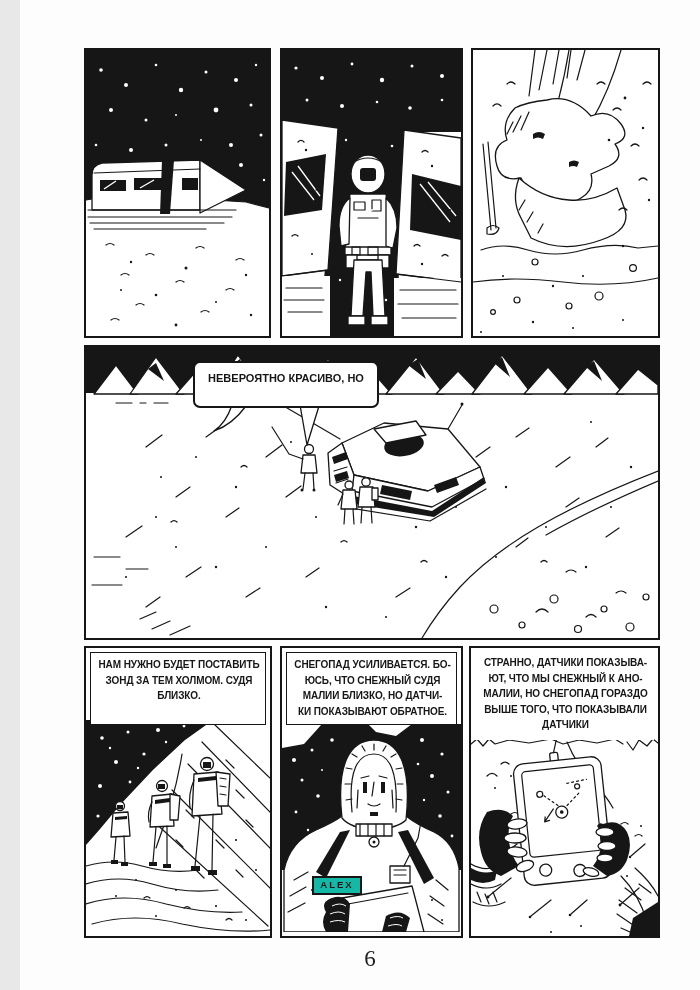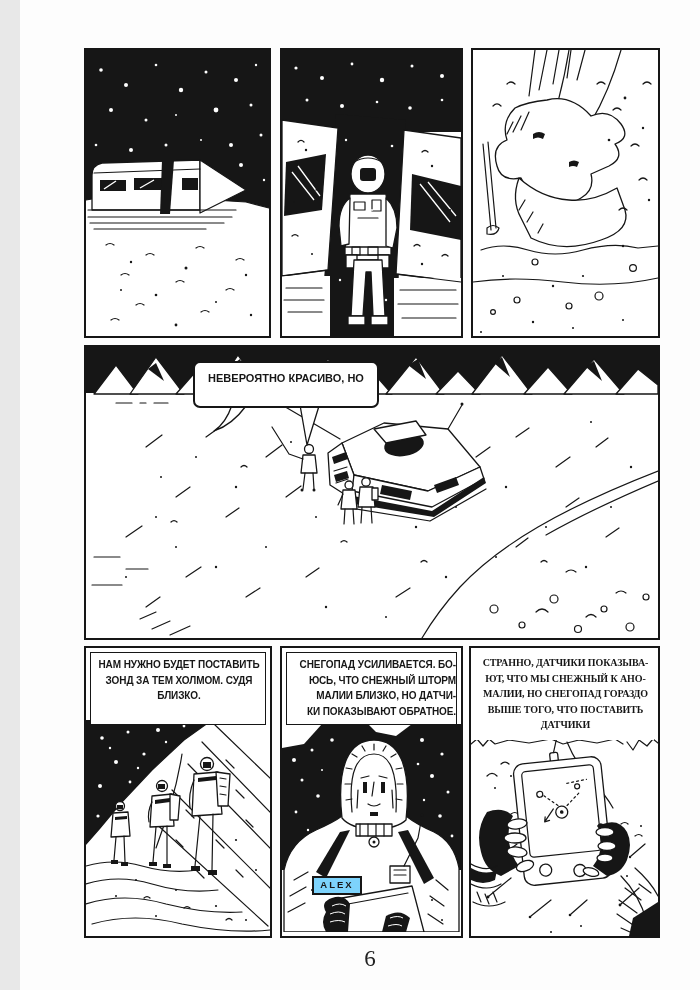--- a/index.html
+++ b/index.html
@@ -7,25 +7,25 @@
   .panel{position:absolute;background:#fff;border:2px solid #161616;box-sizing:border-box;overflow:hidden;}
   .panel svg{position:absolute;left:0;top:0;}
   .art-full{width:100%;height:100%;}
   .s{stroke:#161616;fill:none;stroke-width:1.2;stroke-linecap:round;stroke-linejoin:round;}
   .f{fill:#161616;stroke:none;}
   .w{fill:#ffffff;stroke:none;}
   .ws{fill:#ffffff;stroke:#161616;stroke-width:1.3;stroke-linejoin:round;}
   .caption{position:absolute;left:4px;top:4px;right:4px;border:1.6px solid #161616;background:#fff;
            font-weight:bold;font-size:10px;line-height:15.5px;text-align:center;color:#161616;
            padding:4px 0 3px 2px;letter-spacing:-0.1px;}
-  .caption-noborder{border:none;padding-top:3px;font-family:Liberation Serif, serif;}
+  .caption-noborder{border:none;padding-top:3px;}
   .bubble{position:absolute;left:107px;top:14px;width:186px;height:47px;background:#fff;border:2px solid #161616;
           border-radius:7px;font-weight:bold;font-size:11px;line-height:16px;text-align:center;color:#161616;
           padding-top:7px;box-sizing:border-box;}
-  .nametag{position:absolute;left:30px;top:228px;width:46px;height:15px;background:#7dd3fc;border:2px solid #161616;
+  .nametag{position:absolute;left:30px;top:228px;width:46px;height:15px;background:#14b8a6;border:2px solid #161616;
            font-weight:bold;font-size:9.5px;line-height:14px;text-align:center;letter-spacing:2px;color:#161616;}
   .pagenum{position:absolute;left:0;top:946px;width:700px;text-align:center;
            font-family:"Liberation Serif",serif;font-size:23px;color:#222;}
 </style>
 </head>
 <body>
 
 <div class="page">
 
   <div class="panel" style="left:64px;top:48px;width:187px;height:290px;">
@@ -386,23 +386,23 @@
       <path class="ws" d="M60,178 L130,166 L142,212 L56,212 Z" stroke-width="1.5"></path>
       <path class="s" d="M66,184 L126,173" stroke-width="1"></path>
       <path class="f" d="M44,192 Q38,182 50,178 Q62,174 68,184 L66,212 L44,212 Q38,202 44,192 Z"></path>
       <path d="M50,186 q8,-4 14,0 M48,194 q9,-4 15,0 M48,202 q9,-3 15,0" stroke="#fff" stroke-width="1" fill="none"></path>
       <path class="f" d="M104,196 Q118,188 128,198 L124,212 L100,212 Z"></path>
       <path d="M108,198 q8,-3 13,0 M106,206 q9,-3 14,0" stroke="#fff" stroke-width="1" fill="none"></path>
       <circle class="f" cx="30" cy="170" r="1"></circle>
         <circle class="f" cx="150" cy="180" r="1"></circle>
         <circle class="f" cx="160" cy="200" r="1"></circle>
     </svg>
-    <div class="caption" style="height:64px;text-align:right;">
+    <div class="caption" style="height:64px;">
       <div>СНЕГОПАД УСИЛИВАЕТСЯ. БО-</div>
-      <div>ЮСЬ, ЧТО СНЕЖНЫЙ ШТОРМ</div>
+      <div>ЮСЬ, ЧТО СНЕЖНЫЙ СУДЯ</div>
       <div>МАЛИИ БЛИЗКО, НО ДАТЧИ-</div>
       <div>КИ ПОКАЗЫВАЮТ ОБРАТНОЕ.</div>
     </div>
     <div class="nametag">ALEX</div>
   </div>
 
   <div class="panel" style="left:449px;top:646px;width:191px;height:292px;">
     <svg style="top:88px;" width="187" height="200" viewBox="0 0 187 200">
       <path class="s" d="M0,8 L6,3 L12,10 L18,3 L24,8 L38,4 L58,7 L80,3 L92,8 L108,4 L126,7 L144,3 L152,8" stroke-width="1.2"></path>
       <path class="s" d="M156,6 L162,14 L168,4 L176,10 L182,3 L187,7" stroke-width="1.2"></path>
@@ -454,19 +454,19 @@
       <ellipse class="ws" cx="134" cy="122" rx="8" ry="4"></ellipse>
       <ellipse class="ws" cx="120" cy="136" rx="8" ry="4" transform="rotate(15 120 136)"></ellipse>
       <path class="s" d="M150,140 Q168,158 176,186 Q180,196 182,200 M164,132 Q180,146 187,160" stroke-width="1.2"></path>
       <path class="s" d="M154,152 l16,12 M148,164 l18,13 M146,178 l19,13 M150,192 l18,8 M168,148 l12,9" stroke-width="1.1"></path>
       <polygon class="f" points="162,182 187,166 187,200 158,200"></polygon>
     </svg>
     <div class="caption caption-noborder" style="height:82px;">
       <div>СТРАННО, ДАТЧИКИ ПОКАЗЫВА-</div>
       <div>ЮТ, ЧТО МЫ СНЕЖНЫЙ К АНО-</div>
       <div>МАЛИИ, НО СНЕГОПАД ГОРАЗДО</div>
-      <div>ВЫШЕ ТОГО, ЧТО ПОСТАВИТЬ</div>
+      <div>ВЫШЕ ТОГО, ЧТО ПОКАЗЫВАЛИ</div>
       <div>ДАТЧИКИ</div>
     </div>
   </div>
 
   <div class="pagenum">6</div>
 </div>
 
 </body></html>

